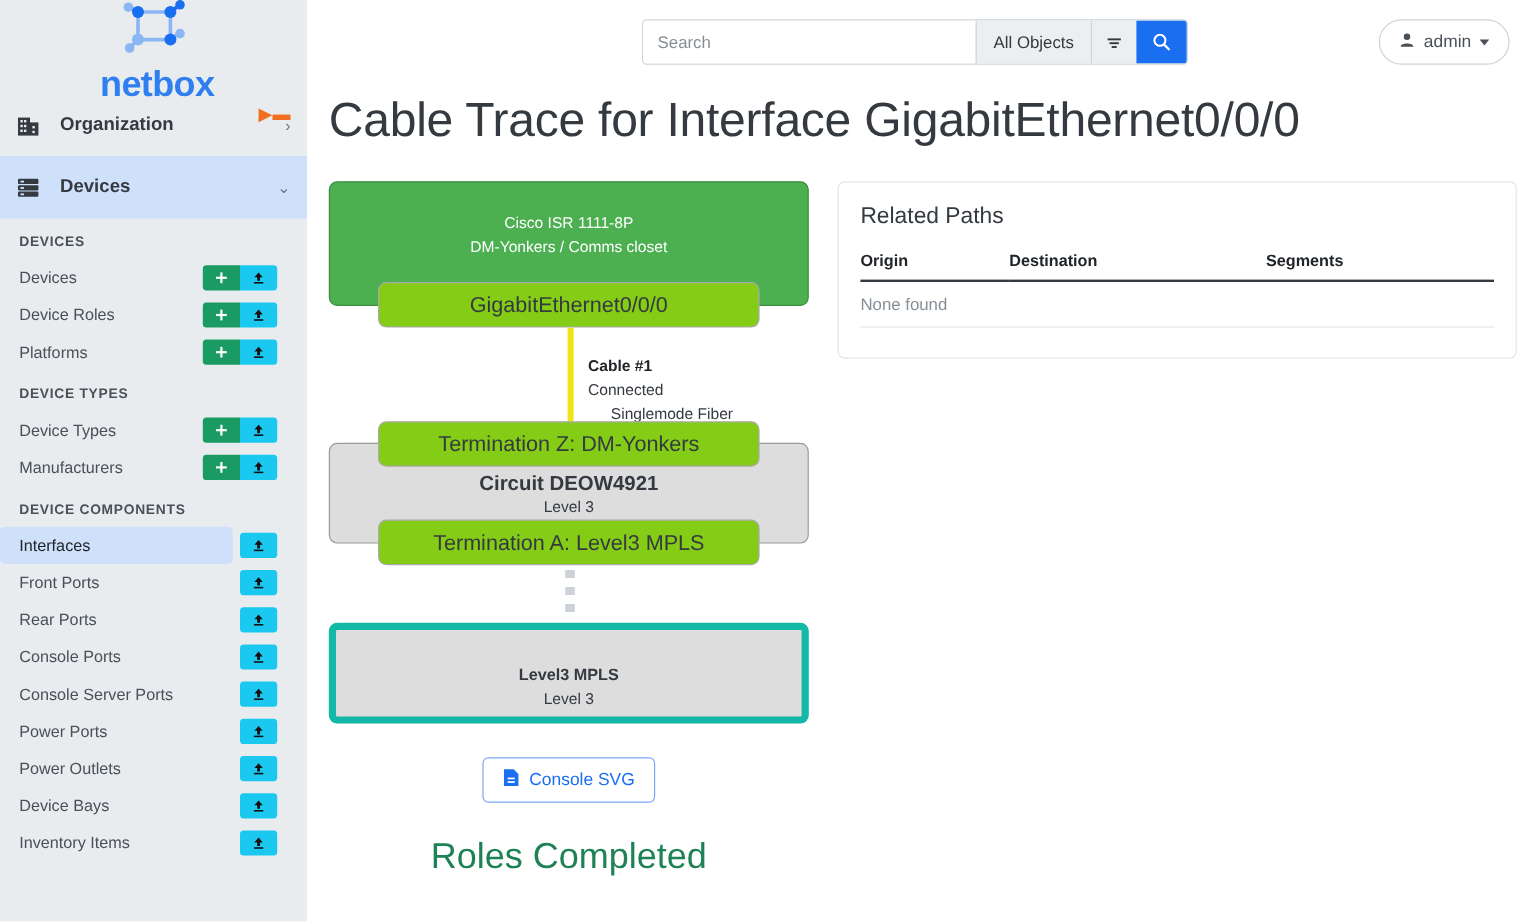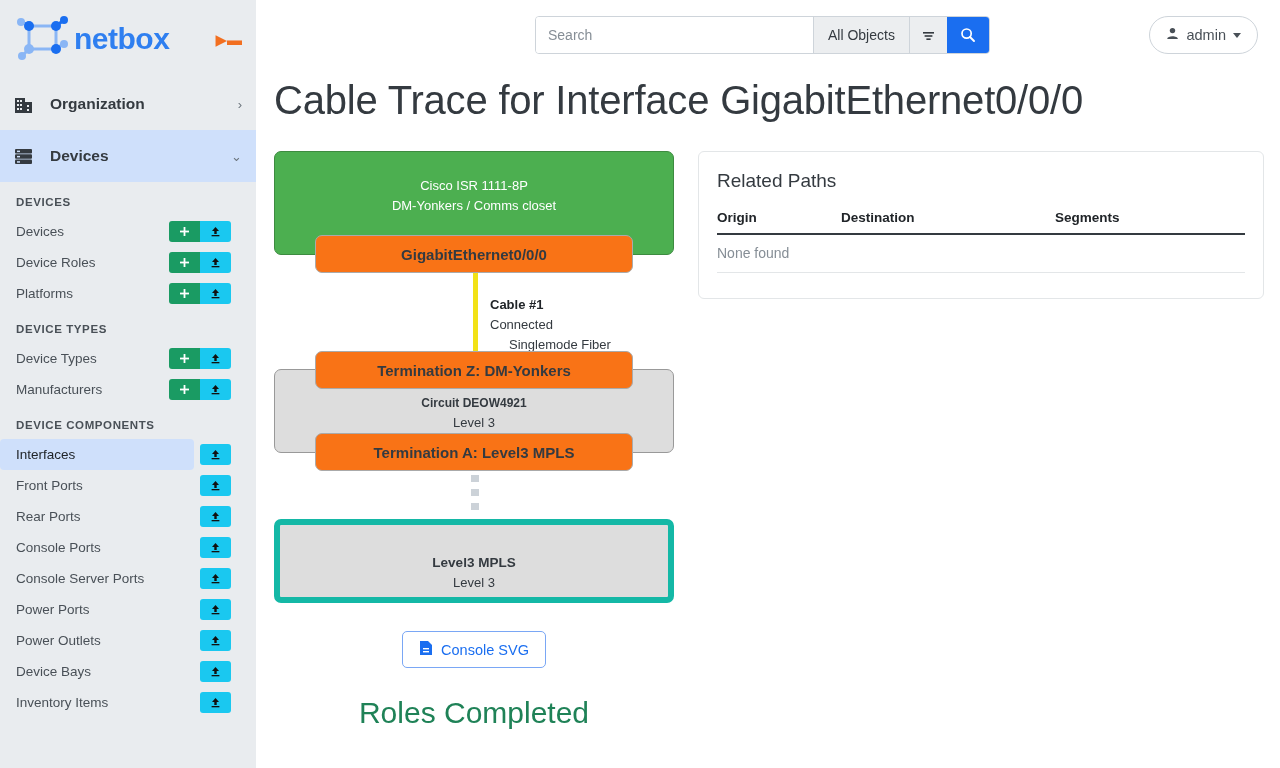--- a/index.html
+++ b/index.html
@@ -11,20 +11,21 @@
   .app { display: flex; width: 1280px; height: 768px; }
 
   
   .sidebar {
     width: 256px; height: 768px; background: #e9ecef;
     flex: 0 0 256px; overflow: hidden; position: relative;
   }
   .brand {
     height: 78px; display: flex; align-items: center;
     padding: 0 14px 0 16px;
+    flex-direction: column;
   }
   .logo-mark { width: 54px; height: 46px; flex: 0 0 54px; }
   .logo-word {
     font-size: 30px; font-weight: 700; color: #2f7ff0;
     letter-spacing: -0.5px; margin-left: 4px;
   }
   .pin-icon { margin-left: auto; color: #f26f20; font-size: 15px; line-height: 1; }
 
   .nav-group {
     display: flex; align-items: center; height: 52px;
@@ -104,40 +105,40 @@
   .trace { width: 400px; flex: 0 0 400px; position: relative; }
   .node-device {
     background: #4caf50; border: 1px solid #3d8b40; border-radius: 7px;
     height: 104px; padding: 24px 10px 0; text-align: center; color: #fff;
   }
   .node-device .n1 { font-size: 13.5px; font-weight: 700; line-height: 20px; }
   .node-device .n2 { font-size: 13px; line-height: 20px; }
   .node-device .n3 { font-size: 13px; line-height: 20px; }
 
   .node-term {
-    background: #f97316; border: 1px solid #aaa; border-radius: 7px;
+    background: #84cc16; border: 1px solid #aaa; border-radius: 7px;
     width: 318px; height: 38px; margin: -20px auto 0; display: flex;
     align-items: center; justify-content: center;
-    font-size: 15px; font-weight: 700; color: #343a40; position: relative; z-index: 3;
+    font-size: 18px; font-weight: 400; color: #343a40; position: relative; z-index: 3;
   }
   .cable-seg { height: 98px; position: relative; }
   .cable-line {
     position: absolute; left: 199px; top: 0; width: 5px; height: 98px; background: #f2e216;
   }
   .cable-text { position: absolute; left: 216px; top: 22px; }
   .cable-text .c1 { font-size: 13px; font-weight: 700; color: #212529; line-height: 20px; }
   .cable-text .c2 { font-size: 13px; color: #343a40; line-height: 20px; }
   .cable-text .c3 { font-size: 13px; color: #343a40; line-height: 20px; margin-left: 19px; }
 
   .circuit-wrap { position: relative; }
   .node-circuit {
     background: #dddddd; border: 1px solid #999; border-radius: 7px;
     height: 84px; margin-top: -20px; padding-top: 23px; text-align: center; position: relative; z-index: 1;
   }
-  .node-circuit .k1 { font-size: 12px; font-weight: 700; color: #343a40; line-height: 20px; }
+  .node-circuit .k1 { font-size: 17px; font-weight: 700; color: #343a40; line-height: 20px; }
   .node-circuit .k2 { font-size: 13px; color: #343a40; line-height: 20px; }
 
   .dash-seg { height: 48px; position: relative; }
   .dash-line {
     position: absolute; left: 197px; top: 4px; width: 8px; height: 40px;
     background-image: repeating-linear-gradient(to bottom, #ccd2d8 0 7px, transparent 7px 14px);
   }
   .node-final {
     background: #dddddd; border: 6px solid #14b8a6; border-radius: 7px;
     height: 84px; padding-top: 28px; text-align: center;

